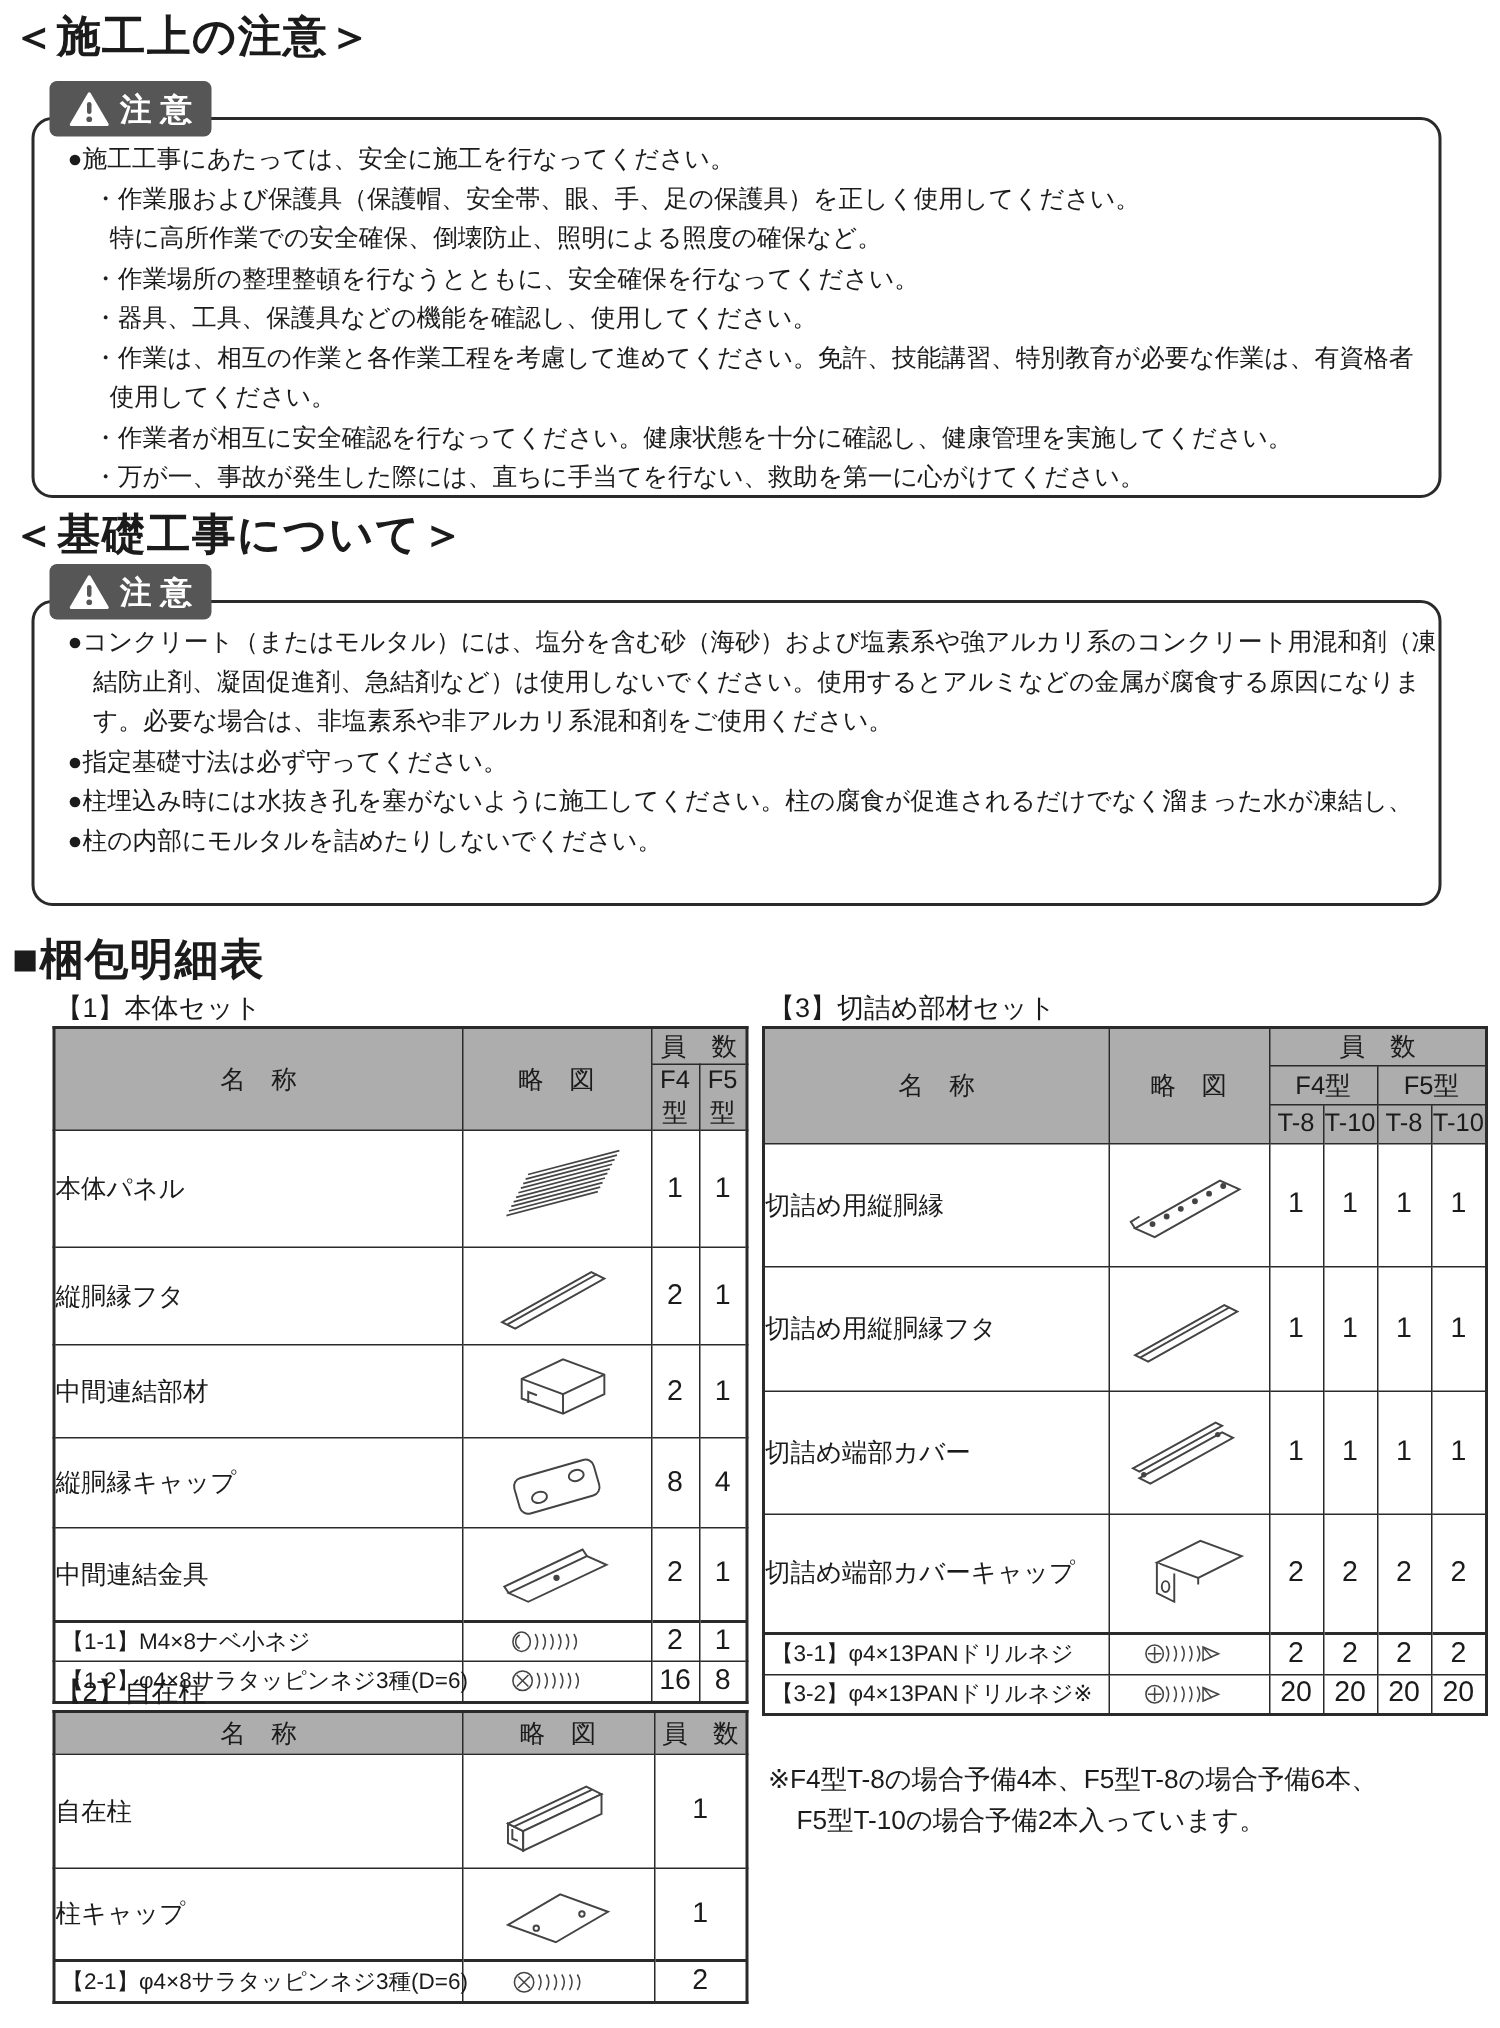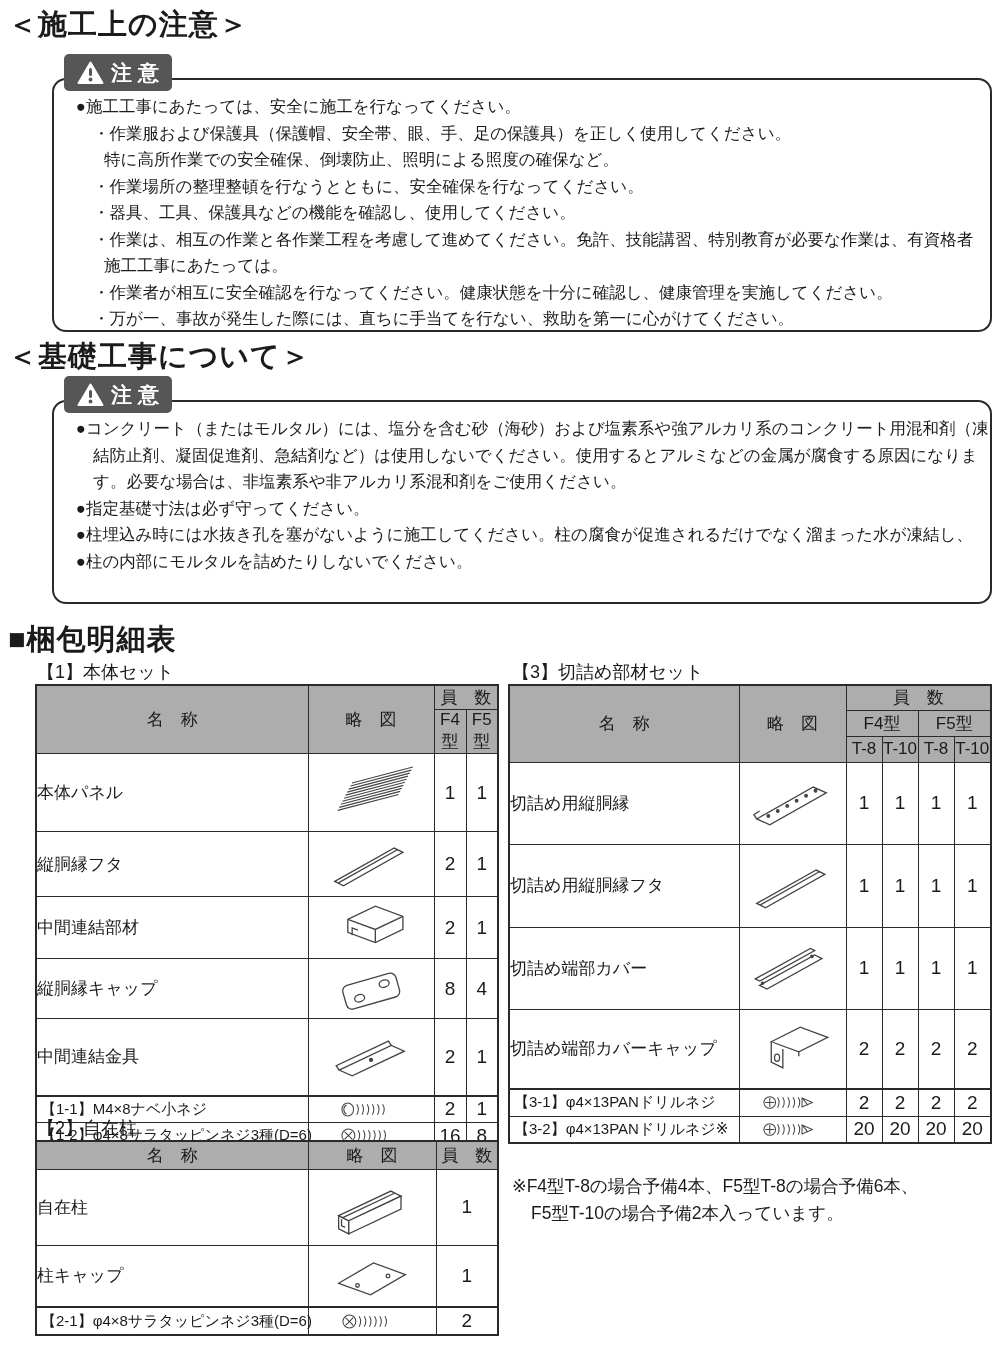--- a/index.html
+++ b/index.html
@@ -1,19 +1,19 @@
 <!DOCTYPE html>
 <html><head>
 <meta charset="utf-8">
 <style>
   html,body{margin:0;padding:0;background:#fff;}
   .page{position:relative;width:1000px;height:1352px;background:#fff;overflow:hidden;
         font-family:"Liberation Sans","DejaVu Sans",sans-serif;color:#1b1b1b;}
   .sec-title{position:absolute;left:8px;font-size:29px;font-weight:bold;letter-spacing:1px;white-space:nowrap;}
-  .caution-box{position:absolute;left:52px;width:936px;border:2.5px solid #2a2a2a;border-radius:14px;background:#fff;}
+  .caution-box{position:absolute;left:21px;width:936px;border:2.5px solid #2a2a2a;border-radius:14px;background:#fff;}
   .badge{position:absolute;left:10px;top:-26px;width:108px;height:37px;background:#565656;border-radius:5px;
          display:flex;align-items:center;justify-content:center;gap:7px;}
   .badge-label{color:#fff;font-weight:bold;font-size:21px;letter-spacing:6px;margin-right:-6px;}
   .box-content{padding:13px 12px 8px 12px;}
   .cline{font-size:16.5px;line-height:26.5px;white-space:nowrap;}
   .ind0{padding-left:10px;}
   .ind1{padding-left:27px;}
   .ind2{padding-left:38px;}
   .tbl-label{position:absolute;font-size:18px;white-space:nowrap;text-align:center;}
   table.parts{position:absolute;border-collapse:collapse;table-layout:fixed;border:2.5px solid #2a2a2a;background:#fff;}
@@ -179,21 +179,21 @@
       </svg>
       <span class="badge-label">注意</span>
     </div>
     <div class="box-content">
         <div class="cline ind0">●施工工事にあたっては、安全に施工を行なってください。</div>
         <div class="cline ind1">・作業服および保護具（保護帽、安全帯、眼、手、足の保護具）を正しく使用してください。</div>
         <div class="cline ind2">特に高所作業での安全確保、倒壊防止、照明による照度の確保など。</div>
         <div class="cline ind1">・作業場所の整理整頓を行なうとともに、安全確保を行なってください。</div>
         <div class="cline ind1">・器具、工具、保護具などの機能を確認し、使用してください。</div>
         <div class="cline ind1">・作業は、相互の作業と各作業工程を考慮して進めてください。免許、技能講習、特別教育が必要な作業は、有資格者</div>
-        <div class="cline ind2">施工工事にあたっては。</div>
+        <div class="cline ind2">使用してください。</div>
         <div class="cline ind1">・作業者が相互に安全確認を行なってください。健康状態を十分に確認し、健康管理を実施してください。</div>
         <div class="cline ind1">・万が一、事故が発生した際には、直ちに手当てを行ない、救助を第一に心がけてください。</div>
       </div>
   </div>
 
   <div class="sec-title" style="top:337px">＜基礎工事について＞</div>
 
   <div class="caution-box" style="top:400px;height:200px">
     <div class="badge">
       <svg width="27" height="24" viewBox="0 0 27 24">
@@ -268,21 +268,21 @@
         <tr style="height: 60px;">
           <td class="name-cell">縦胴縁キャップ</td>
           <td class="sketch-cell">
             <svg class="sk sk-big">
               <use href="#icon-cap-plate" xlink:href="#icon-cap-plate"></use>
             </svg>
           </td>
           <td class="qty-cell">8</td>
           <td class="qty-cell">4</td>
         </tr>
-        <tr style="height: 77px;">
+        <tr style="height: 62px;">
           <td class="name-cell">中間連結金具</td>
           <td class="sketch-cell">
             <svg class="sk sk-big">
               <use href="#icon-joint-plate" xlink:href="#icon-joint-plate"></use>
             </svg>
           </td>
           <td class="qty-cell">2</td>
           <td class="qty-cell">1</td>
         </tr>
         <tr class="short first-short" style="height: 27px;">

